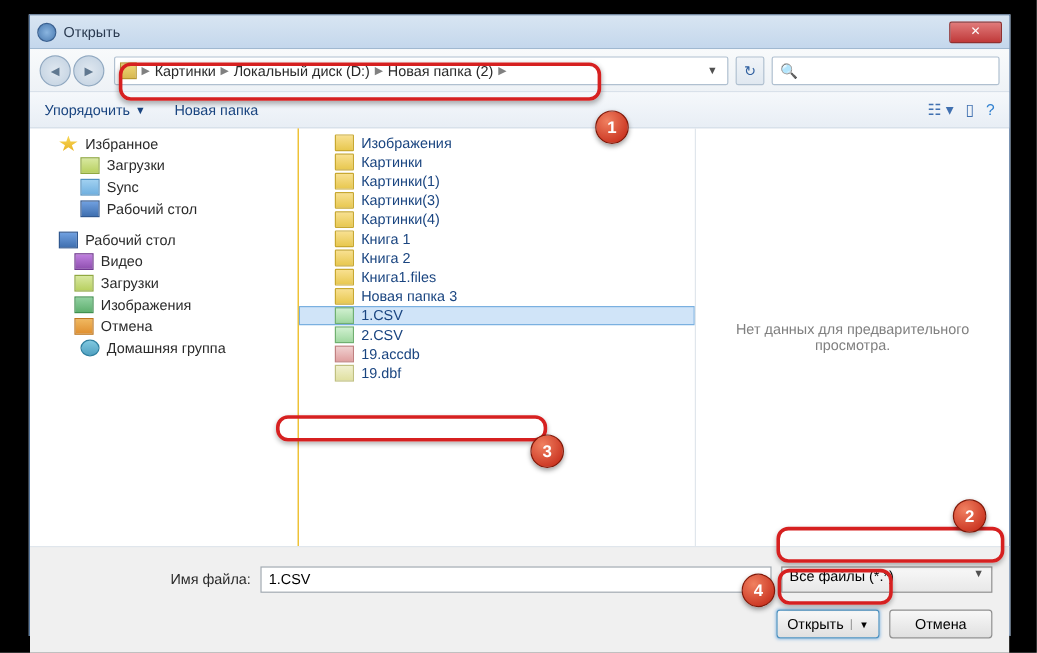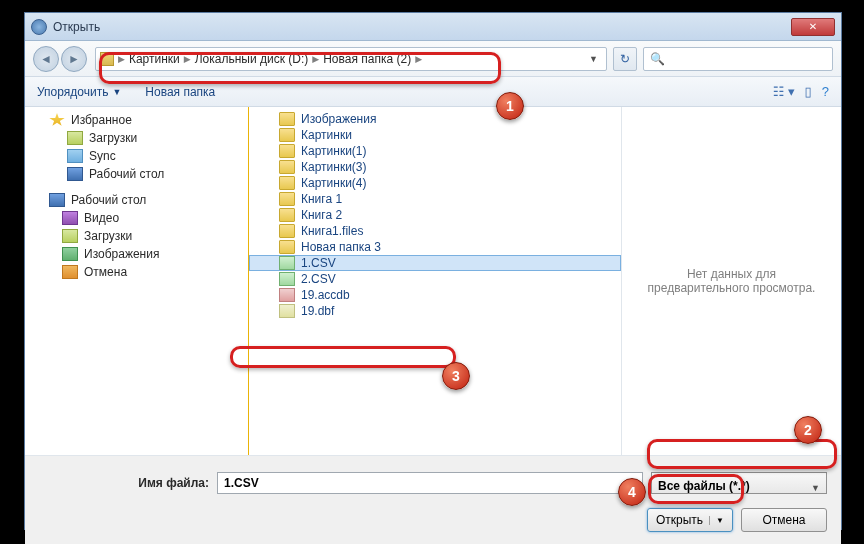--- a/index.html
+++ b/index.html
@@ -44,27 +44,27 @@
 .ico-img { background: linear-gradient(#90d0a0,#60b070); border: 1px solid #409050; }
 .ico-mus { background: linear-gradient(#f0b860,#e09030); border: 1px solid #c07820; }
 .ico-hg { background: linear-gradient(#80c8e0,#50a0c0); border: 1px solid #3080a0; border-radius: 50%; }
 .filelist { flex: 1; padding: 4px 0; overflow: hidden; }
 .fl-item { display: flex; align-items: center; padding: 1px 8px 1px 30px; gap: 6px; color: #1a4580; cursor: pointer; }
 .fl-item.selected { background: #d0e4f8; border: 1px solid #7ab0e0; padding: 0 7px 0 29px; }
 .fl-ico { width: 16px; height: 14px; display: inline-block; }
 .ico-csv { background: linear-gradient(#d0f0d0,#a0d8a0); border: 1px solid #70b070; }
 .ico-accdb { background: linear-gradient(#f0d0d0,#e0a0a0); border: 1px solid #c08080; }
 .ico-dbf { background: linear-gradient(#f0f0d0,#e0e0a0); border: 1px solid #c0c080; }
-.preview { width: 220px; border-left: 1px solid #e0e6ec; display: flex; align-items: center; justify-content: flex-start; color: #808080; text-align: center; padding: 20px; }
+.preview { width: 262px; border-left: 1px solid #e0e6ec; display: flex; align-items: center; justify-content: flex-start; color: #808080; text-align: center; padding: 20px; }
 .bottom { border-top: 1px solid #e0e6ec; padding: 16px 14px; background: #f0f0f0; }
-.fn-row { display: flex; align-items: center; gap: 8px; margin-bottom: 14px; font-weight: bold; }
+.fn-row { display: flex; align-items: center; gap: 8px; margin-bottom: 14px; }
 .fn-label { width: 170px; text-align: right; color: #2a2a2a; }
 .fn-input { flex: 1; height: 22px; background: #fff; border: 1px solid #a0a8b0; padding: 0 6px 0 6px; display: flex; align-items: center; justify-content: space-between; }
 .fn-drop { color: #505050; font-size: 9px; }
-.ft-select { width: 176px; height: 22px; background: linear-gradient(#f8f8f8,#e8e8e8); border: 1px solid #909090; padding: 0 6px; display: flex; align-items: flex-end; justify-content: space-between; cursor: pointer; }
+.ft-select { width: 176px; height: 22px; background: linear-gradient(#f8f8f8,#e8e8e8); border: 1px solid #909090; padding: 0 6px; display: flex; align-items: flex-start; justify-content: space-between; cursor: pointer; }
 .btn-row { display: flex; justify-content: flex-end; gap: 8px; }
 .btn { width: 86px; height: 24px; background: linear-gradient(#f8f8f8,#e0e0e0); border: 1px solid #909090; border-radius: 3px; cursor: pointer; display: flex; align-items: center; justify-content: center; }
 .btn.primary { border: 1px solid #4a90c0; box-shadow: 0 0 3px #7ab0e0; }
 .annot { position: absolute; pointer-events: none; }
 .annot-ring { border: 3px solid #d62020; border-radius: 10px; box-shadow: 0 2px 4px rgba(0,0,0,0.3); }
 .annot-badge { width: 28px; height: 28px; border-radius: 50%; background: radial-gradient(circle at 35% 30%, #f08060, #c02010); border: 1px solid #801808; color: #fff; font-weight: bold; text-align: center; line-height: 26px; font-size: 14px; box-shadow: 0 2px 4px rgba(0,0,0,0.4); }
 </style>
 </head>
 <body>
 
@@ -148,20 +148,24 @@
             <span>Загрузки</span>
           </div>
         <div class="sb-item child2">
             <span class="sb-ico ico-img"></span>
             <span>Изображения</span>
           </div>
         <div class="sb-item child2">
             <span class="sb-ico ico-mus"></span>
             <span>Отмена</span>
           </div>
+        <div class="sb-item child">
+            <span class="sb-ico ico-hg"></span>
+            <span>Домашняя группа</span>
+          </div>
       </div>
     </div>
 
     <div class="filelist">
       <div class="fl-item">
           <span class="fl-ico ico-folder"></span>
           <span>Изображения</span>
         </div>
       <div class="fl-item">
           <span class="fl-ico ico-folder"></span>

